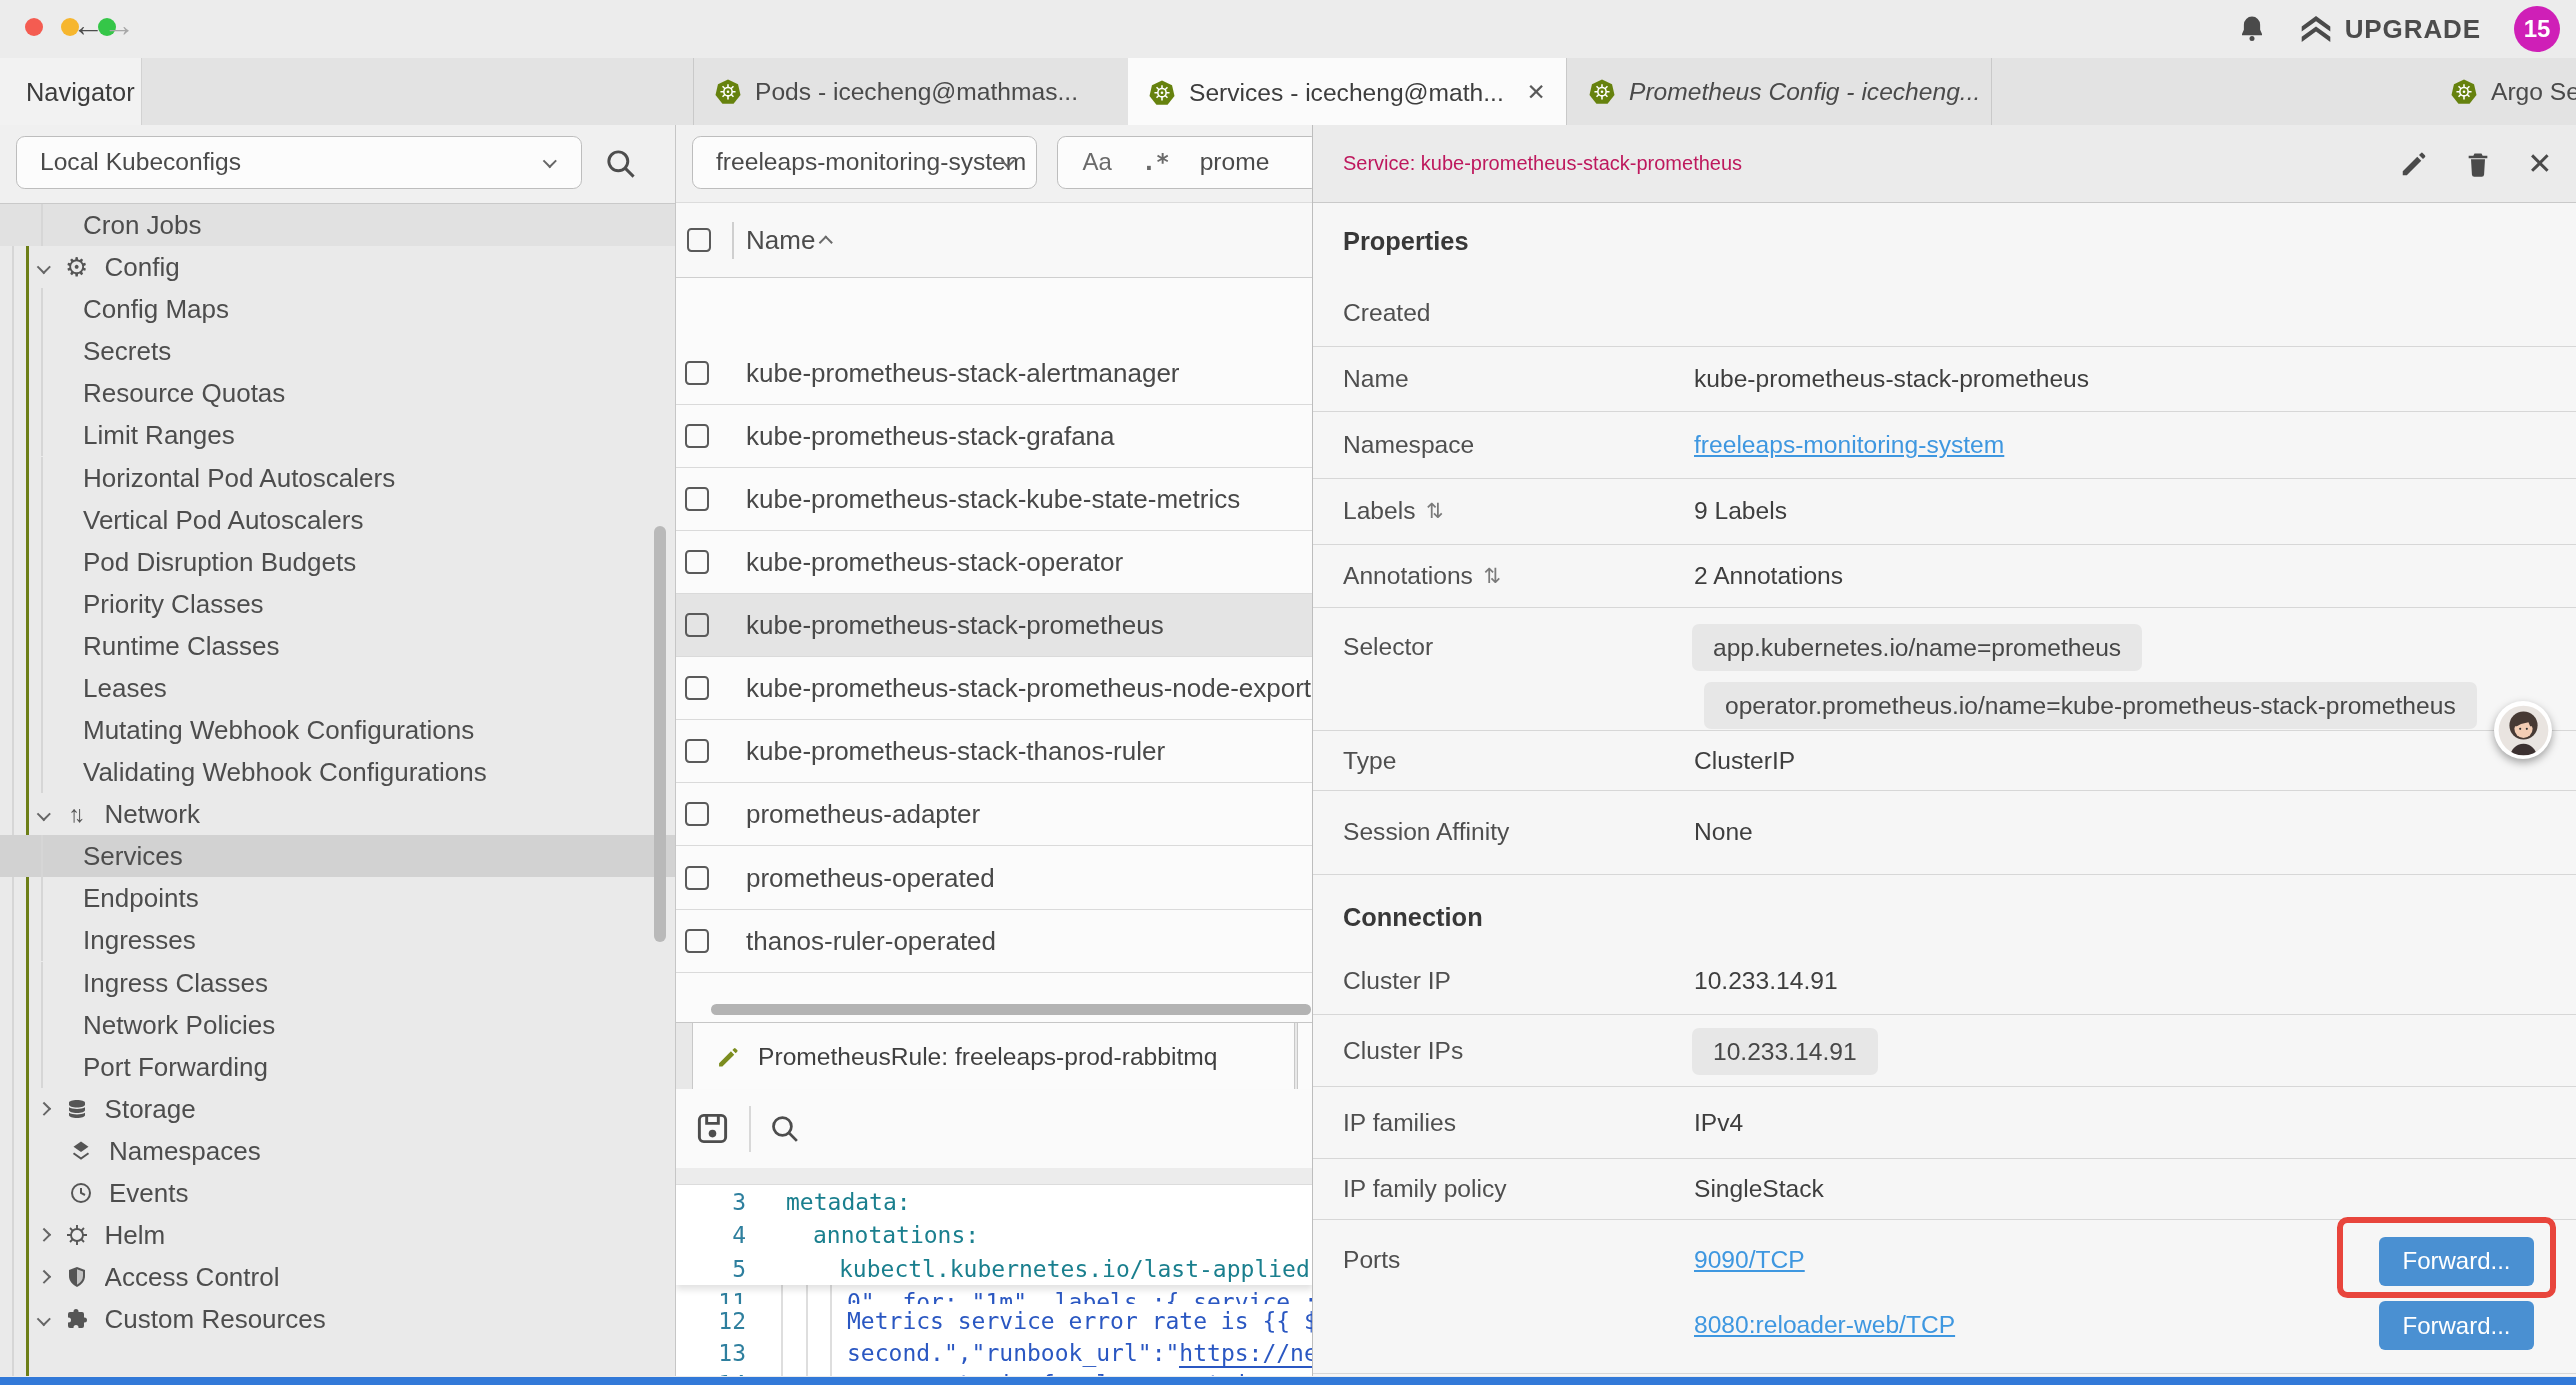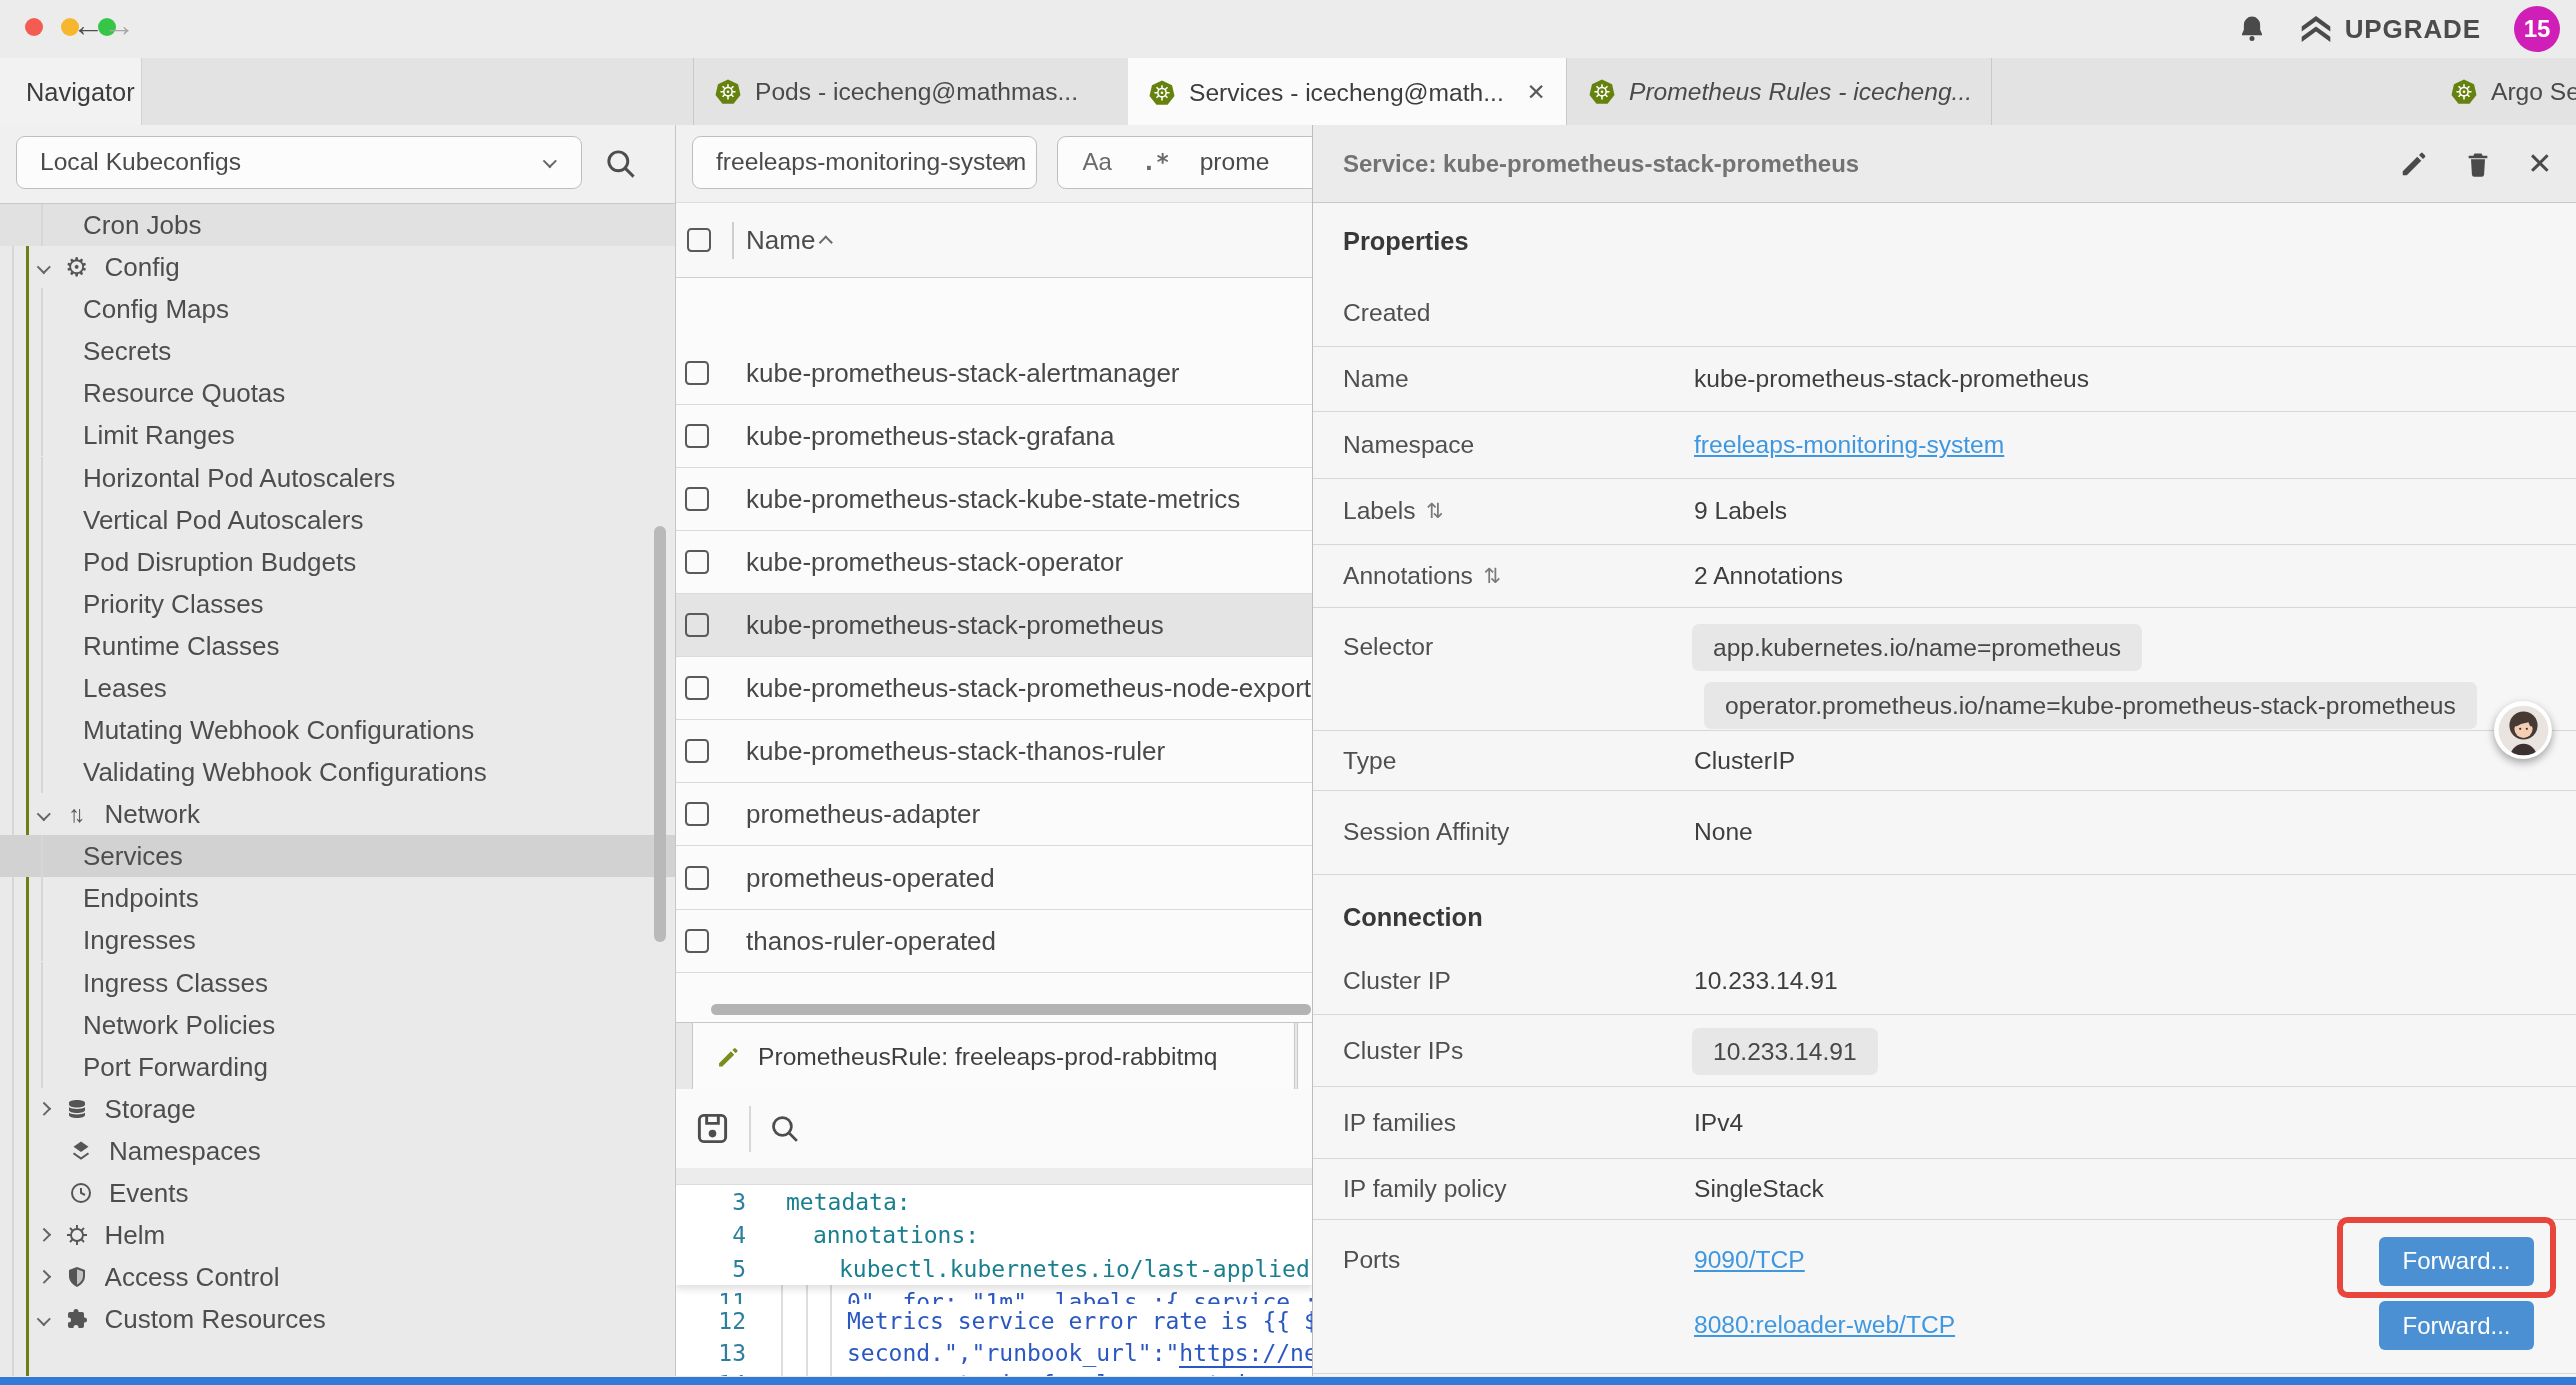--- a/index.html
+++ b/index.html
@@ -70,21 +70,21 @@
   .lnum{position:absolute;left:0;width:70px;text-align:right;color:#2e7f9e}
   .ctext{position:absolute;color:#1a7f8e}
   .ctext.blue{color:#2a57c2}
   .clink{color:#2a57c2;border-bottom:2.6px solid #2a57c2;padding-bottom:0.9px}
   .sticky{position:absolute;left:0;top:0;width:637px;height:100px;background:#fff;box-shadow:0 5.3px 7px rgba(0,0,0,.12);z-index:2}
   .iguide{position:absolute;top:100px;bottom:0;width:1.8px;background:#dedede}
   .sliver{position:absolute;left:0;top:100px;width:637px;height:19px;overflow:hidden;z-index:1}
   
   .detail{position:absolute;left:1312px;top:125px;width:1264px;height:1251px;background:#f6f6f6;border-left:1.8px solid #bdbdbd;overflow:hidden}
   .dhead{position:absolute;left:0;top:0;width:1264px;height:78px;background:#ebebeb;border-bottom:1.8px solid #c9c9c9;display:flex;align-items:center;padding:0 30px}
-  .dtitle{font-size:24px;font-weight:700;color:#737373}
+  .dtitle{font-size:20px;font-weight:400;color:#be185d}
   .dicons{position:absolute;right:24.6px;display:flex;align-items:center;gap:35px}
   .heading{position:absolute;left:30px;font-size:25.4px;font-weight:700;color:#383838;display:flex;align-items:center}
   .prow{position:absolute;left:0;width:1264px;border-bottom:1.8px solid #d7d7d7}
   .plabel{position:absolute;left:30px;top:50%;transform:translateY(-50%);font-size:24.6px;color:#4f4f4f;display:flex;align-items:center;gap:10.5px}
   .pvalue{position:absolute;left:381px;top:50%;transform:translateY(-50%);font-size:24.6px;color:#3e3e3e;white-space:nowrap}
   .plink{color:#3e97e0;text-decoration:underline;font-size:24.6px;white-space:nowrap}
   .chip{position:absolute;background:#e7e7e7;border-radius:7px;height:47px;display:flex;align-items:center;padding:0 21px;font-size:24.6px;color:#474747;white-space:nowrap}
   .sorticon{font-size:21px;color:#7a7a7a}
   .fwdbtn{position:absolute;width:155px;height:49px;background:#4a90d2;border-radius:6.1px;color:#fff;font-size:24px;display:flex;align-items:center;justify-content:center;border:none}
   .redbox{position:absolute;left:1024px;top:1092px;width:219px;height:81px;border:6.1px solid #e8453c;border-radius:10.5px;z-index:5}
@@ -160,21 +160,21 @@
       <span>
           <svg viewBox="0 0 100 100" width="26" height="26">
             <polygon points="50,2 88.6,20.4 98.1,62 71.4,95.4 28.6,95.4 1.9,62 11.4,20.4" fill="#66820e"></polygon>
             <g stroke="#fff" stroke-width="6" fill="none">
               <circle cx="50" cy="49" r="16"></circle>
               <path d="M50 20v13M50 65v14M21 49h13M66 49h13M29 28l9.5 9.5M61.5 58.5L71 68M71 28l-9.5 9.5M38.5 58.5L29 68"></path>
             </g>
             <circle cx="50" cy="49" r="5" fill="#fff"></circle>
           </svg>
         </span>
-      <span class="tlabel">Prometheus Rules - icecheng...</span>
+      <span class="tlabel">Prometheus Config - icecheng...</span>
     </div>
 
 
     <div class="tab" style="left:2430px;width:146px;border-right:none">
       <span>
           <svg viewBox="0 0 100 100" width="26" height="26">
             <polygon points="50,2 88.6,20.4 98.1,62 71.4,95.4 28.6,95.4 1.9,62 11.4,20.4" fill="#66820e"></polygon>
             <g stroke="#fff" stroke-width="6" fill="none">
               <circle cx="50" cy="49" r="16"></circle>
               <path d="M50 20v13M50 65v14M21 49h13M66 49h13M29 28l9.5 9.5M61.5 58.5L71 68M71 28l-9.5 9.5M38.5 58.5L29 68"></path>

